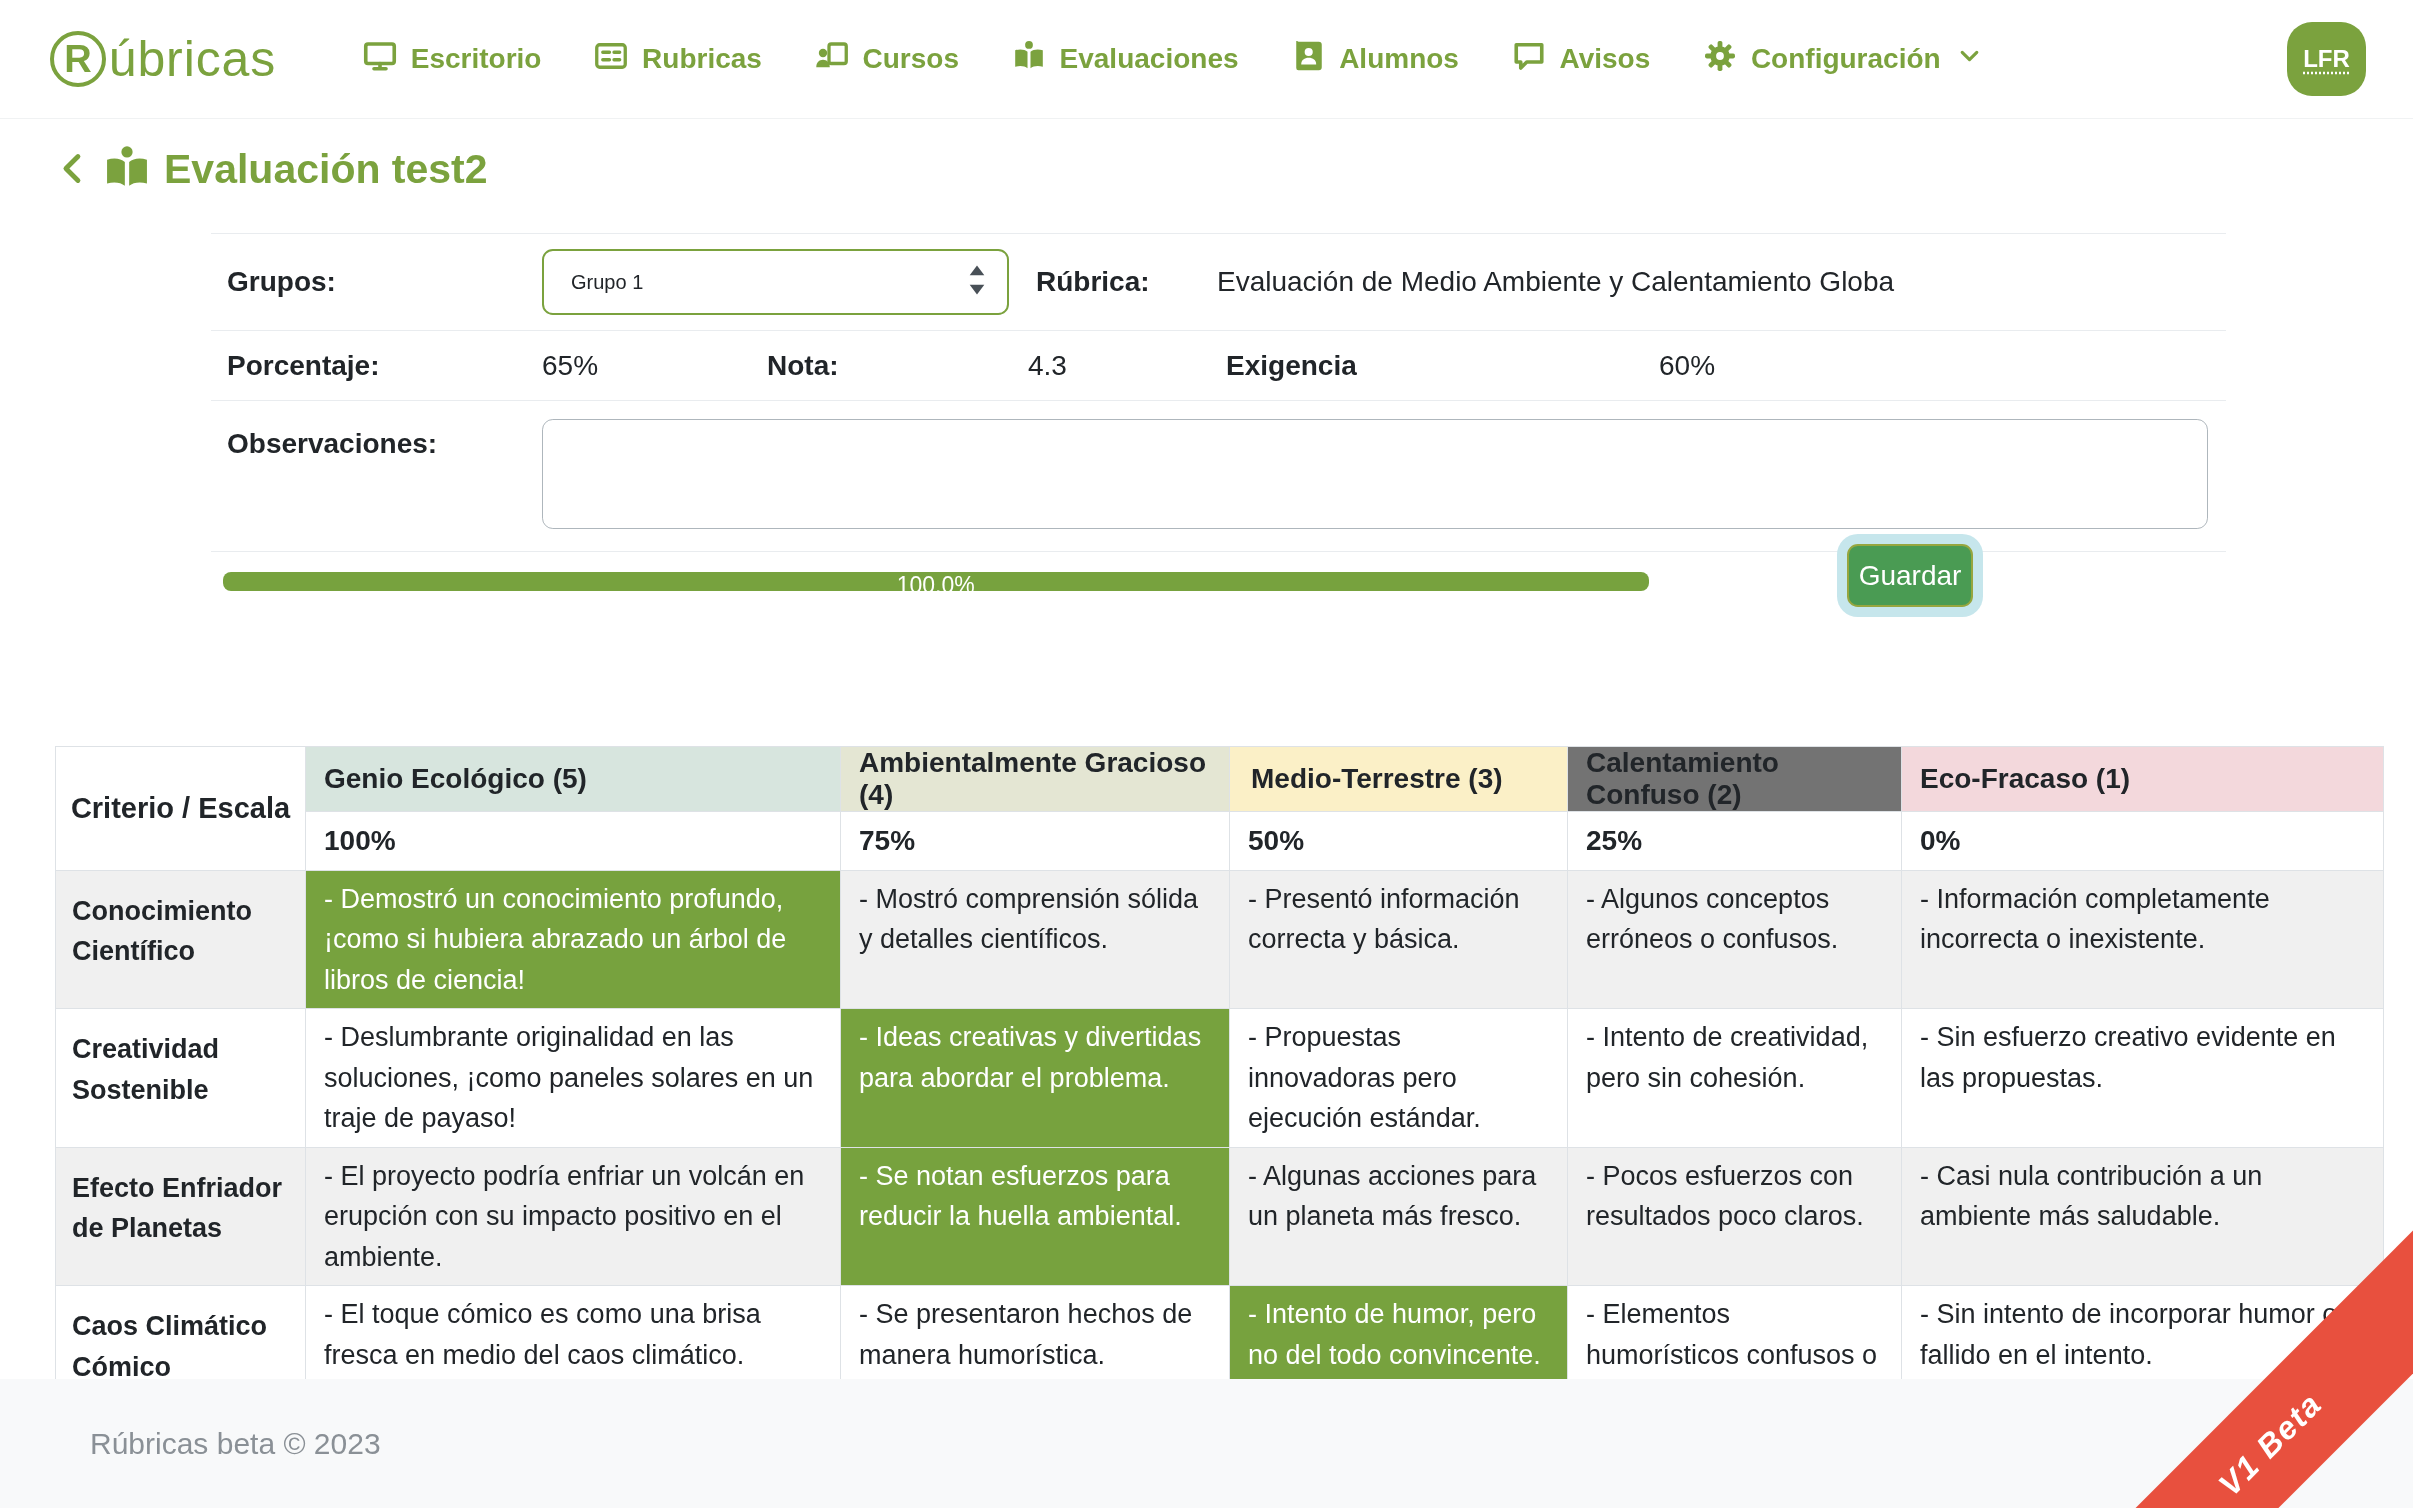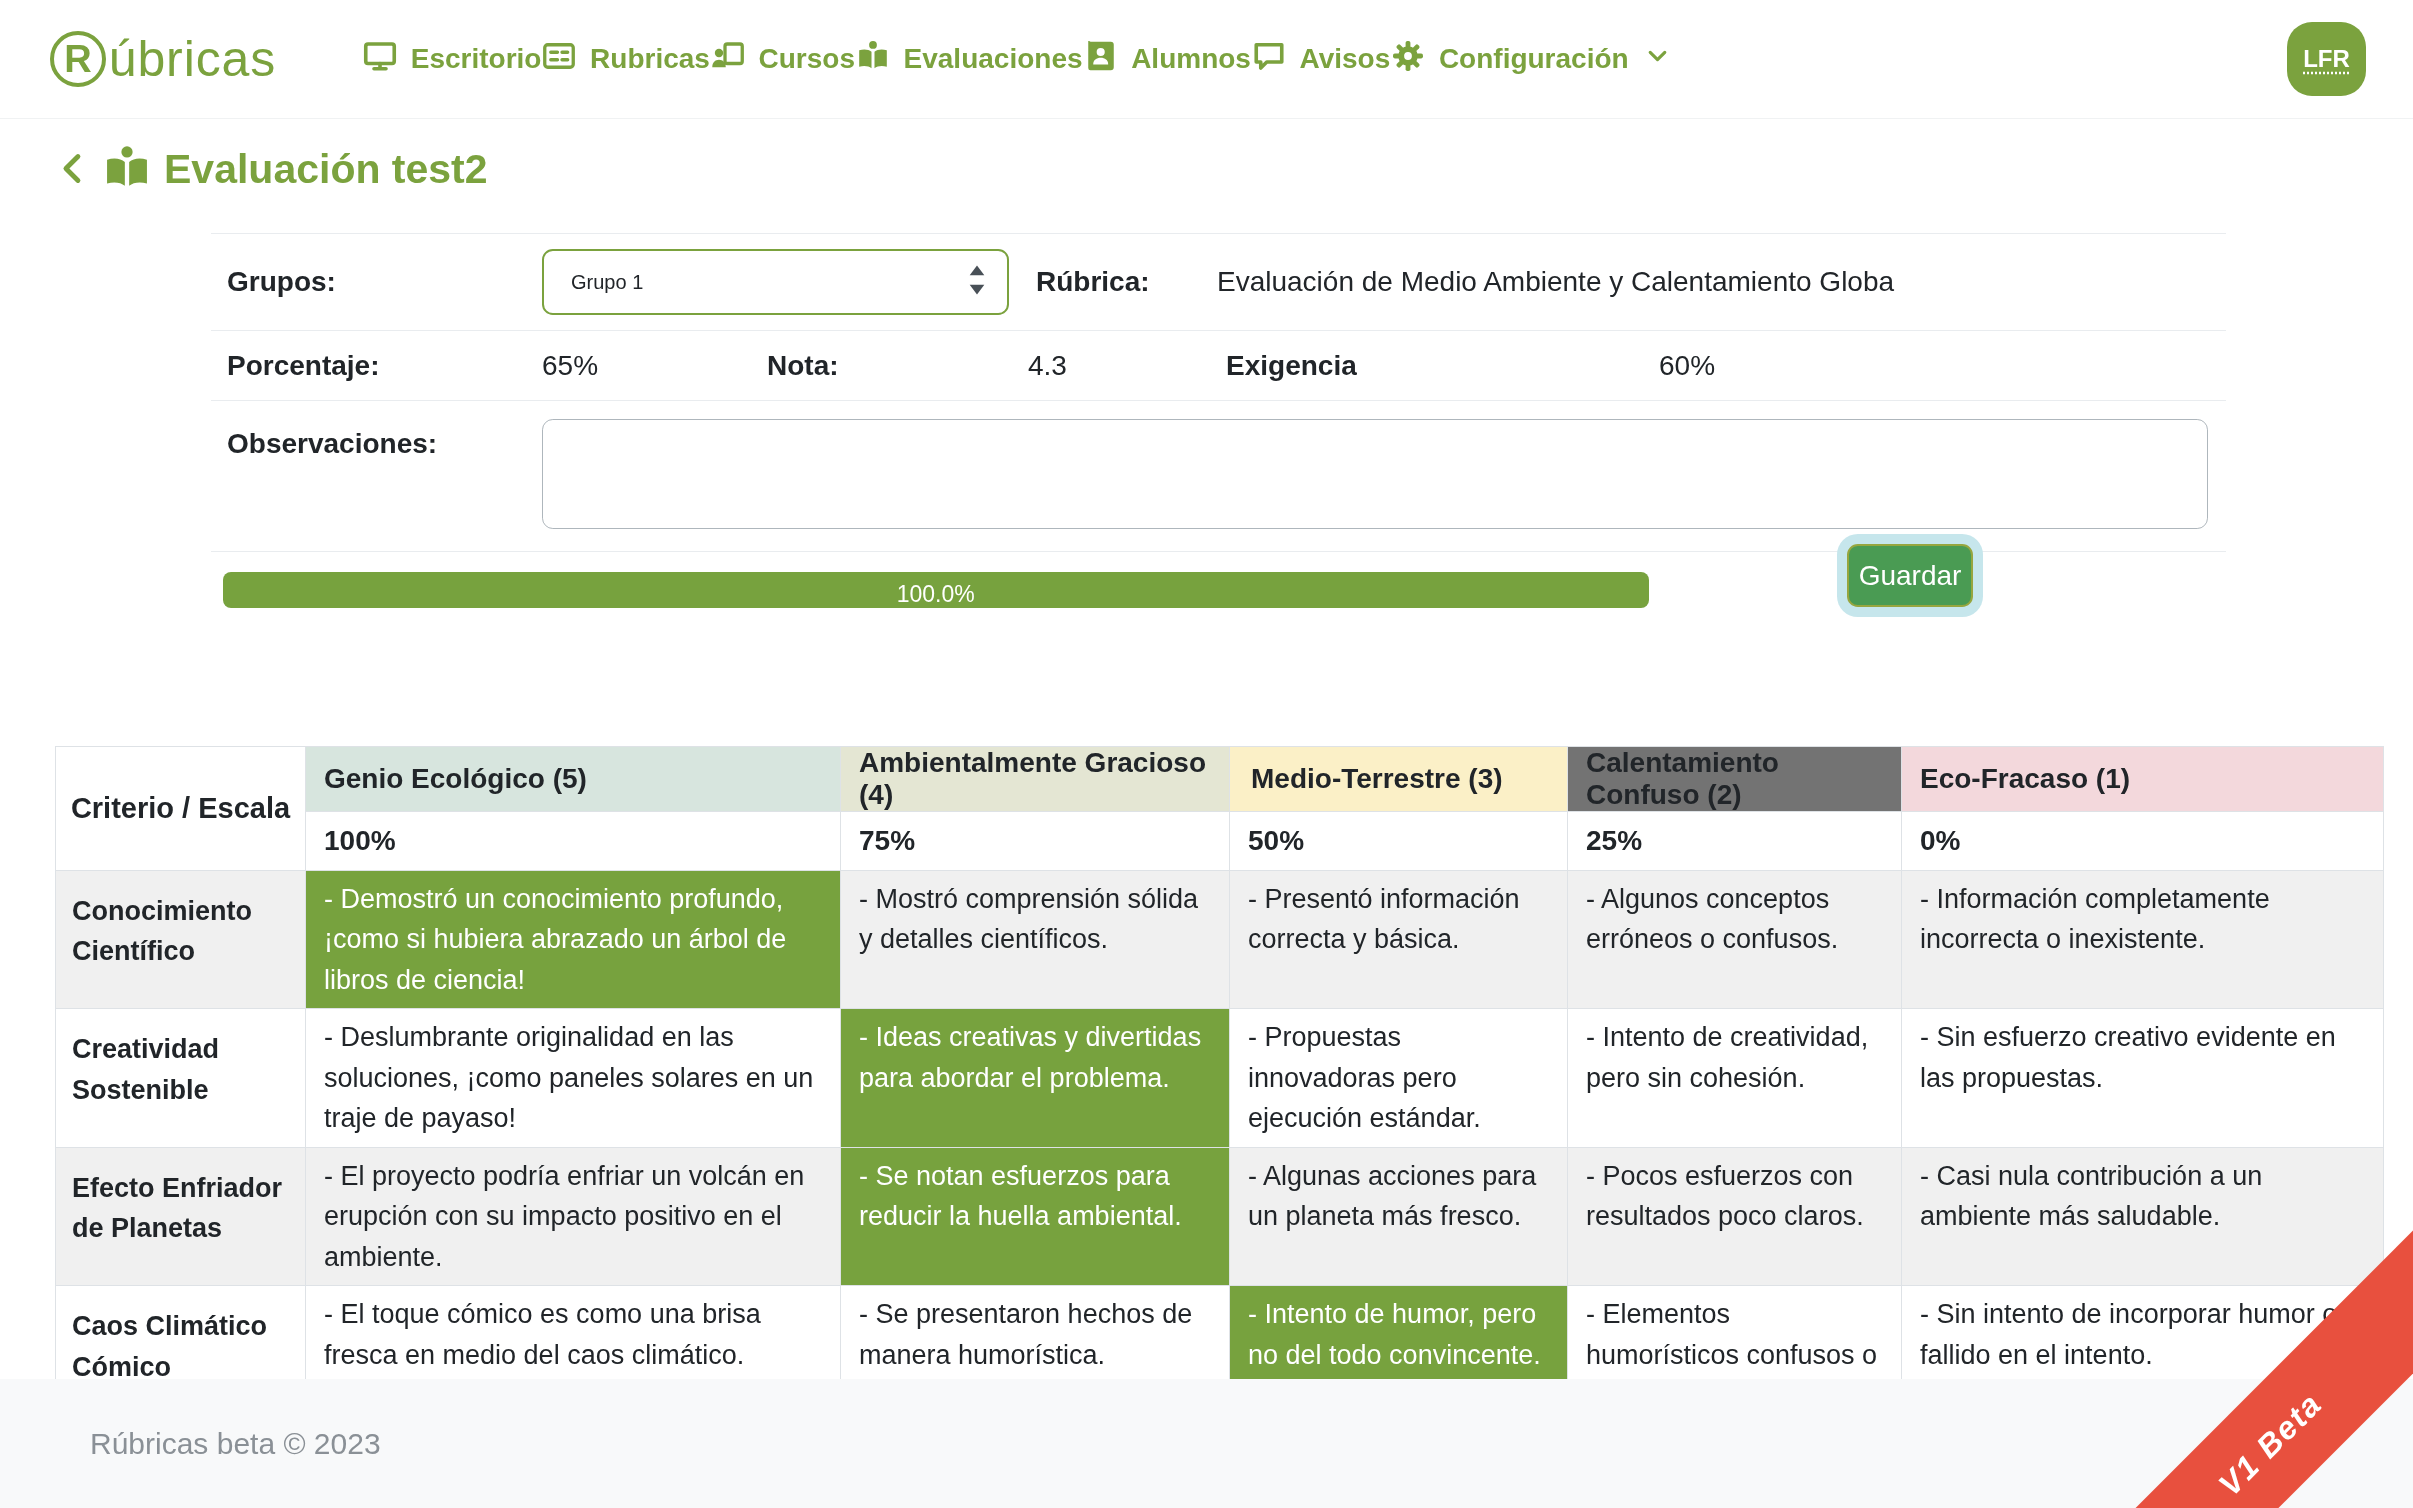--- a/index.html
+++ b/index.html
@@ -12,21 +12,21 @@
   html,body{margin:0;padding:0}
   body{
     width:2413px;height:1508px;position:relative;overflow:hidden;background:#fff;
     font-family:"Liberation Sans","DejaVu Sans",sans-serif;color:#212529;
   }
   
   .navbar{display:flex;align-items:center;height:119px;padding:0 47px 0 50px;background:#fff;border-bottom:1.8px solid #f0f2f3}
   .logo{display:flex;align-items:center;color:var(--accent);cursor:pointer}
   .logo-mark{width:56px;height:56px;border:4.5px solid var(--accent);border-radius:50%;display:flex;align-items:center;justify-content:center;font-size:38px;font-weight:700;margin-right:2.7px}
   .logo-text{font-size:50px;letter-spacing:0.9px}
-  .nav-items{display:flex;margin-left:86px;align-items:center}
+  .nav-items{display:flex;gap:52px;margin-left:86px;align-items:center}
   .nav-item{display:flex;align-items:center;gap:12.6px;color:var(--accent);font-weight:700;font-size:28px;cursor:pointer;white-space:nowrap}
   .nav-item svg{width:36px;height:36px;flex:0 0 auto}
   .caret svg{width:25px;height:25px;margin-left:3.6px}
   .avatar{margin-left:auto;width:79px;height:74px;background:var(--accent);border-radius:25px;display:flex;align-items:center;justify-content:center;cursor:pointer}
   .avatar span{color:#fff;font-weight:700;font-size:24px;text-decoration:underline dotted;text-underline-offset:5.4px}
   
   .title-row{display:flex;align-items:center;gap:11px;padding:23px 0 0 56px;color:var(--accent)}
   .back{cursor:pointer;display:flex}
   .back svg{width:34px;height:41px}
   .title-icon svg{width:52px;height:52px}
@@ -39,21 +39,21 @@
   .row-c{grid-template-columns:331px 1fr;padding:18px 0 21.5px;align-items:flex-start}
   .flabel{font-weight:700;font-size:28px;padding-left:16px}
   .fvalue{font-size:28px}
   .plabel{font-weight:700;font-size:28px;padding-left:27px}
   .row-c .flabel{padding-top:9px}
   .select{height:66px;border:2.7px solid var(--accent);border-radius:10.8px;display:flex;align-items:center;justify-content:space-between;padding:0 20px 0 27px;font-size:20px;background:#fff;cursor:pointer}
   .select svg{width:20px;height:34px}
   textarea.obs{width:1666px;height:110px;border:1.8px solid #aeb6bc;border-radius:10.8px;resize:none;font:inherit;font-size:27px;padding:12.6px 20px;outline:none}
   
   .progress-row{position:relative;height:101px;margin:0 187px 0 211px}
-  .progress-bar{position:absolute;left:11.7px;top:20px;width:1426px;height:36px;background:var(--sel);border-radius:8px;display:flex;align-items:flex-end;justify-content:center}
+  .progress-bar{position:absolute;left:11.7px;top:20px;width:1426px;height:19px;background:var(--sel);border-radius:8px;display:flex;align-items:flex-start;justify-content:center}
   .progress-bar span{color:#fff;font-size:23px}
   .save-btn{position:absolute;left:1636px;top:-7.2px;width:126px;height:63px;background:#4a9b53;border:2.7px solid #97a63f;border-radius:10.8px;box-shadow:0 0 0 10px #c6e6ec;color:#fff;font-size:28px;font-family:inherit;cursor:pointer}
   
   table.rubric{margin:93px 0 0 55px;width:2327px;border-collapse:collapse;table-layout:fixed}
   .rubric th,.rubric td{border:1.8px solid var(--border)}
   .corner{background:#fff;font-size:29px;font-weight:700;text-align:center;vertical-align:middle}
   .col-head{font-size:28px;font-weight:700;text-align:left;padding:0 18px;height:56px}
   .pct{background:#fff;font-weight:700;font-size:28px;text-align:left;padding:0 18px;height:59px}
   .rubric tbody tr:nth-child(odd){background:#f0f0f0}
   .rubric tbody tr:nth-child(even){background:#fff}

